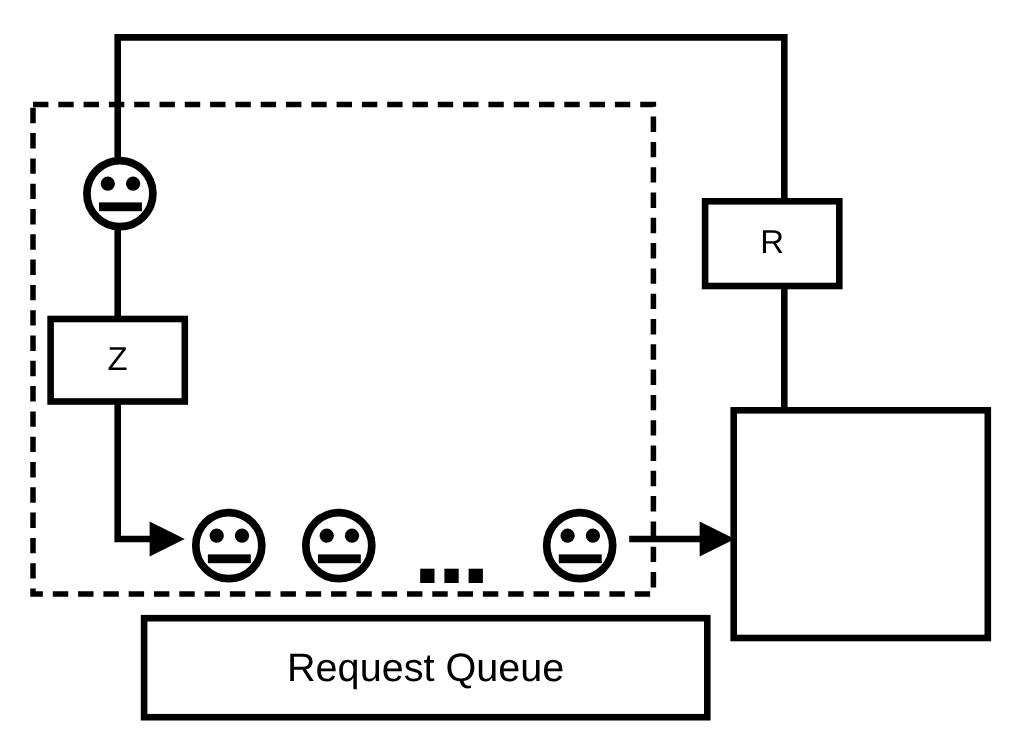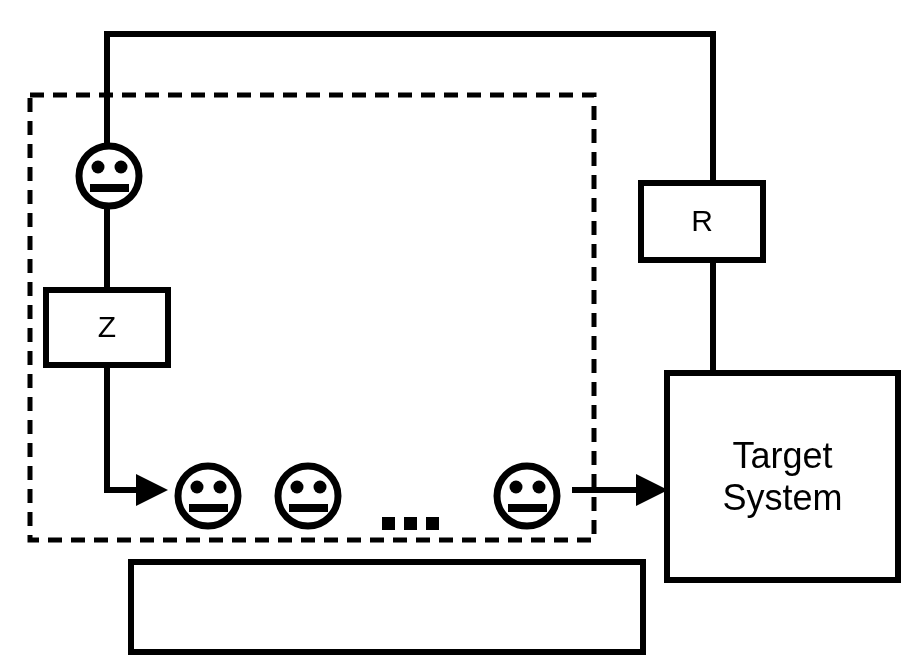--- a/index.html
+++ b/index.html
@@ -112,17 +112,16 @@
       <rect x="404" y="517" width="13" height="13" fill="#000000"></rect>
       <rect x="426" y="517" width="13" height="13" fill="#000000"></rect>
     </g>
 
   </svg>
 
   <div class="box-label" id="label-z">Z</div>
 
   <div class="box-label" id="label-r">R</div>
 
-  <div class="box-label" id="label-target">Target
-System</div>
 
+  <div class="box-label" id="label-queue">Request Queue</div>
 
 </div>
 
 </body></html>

